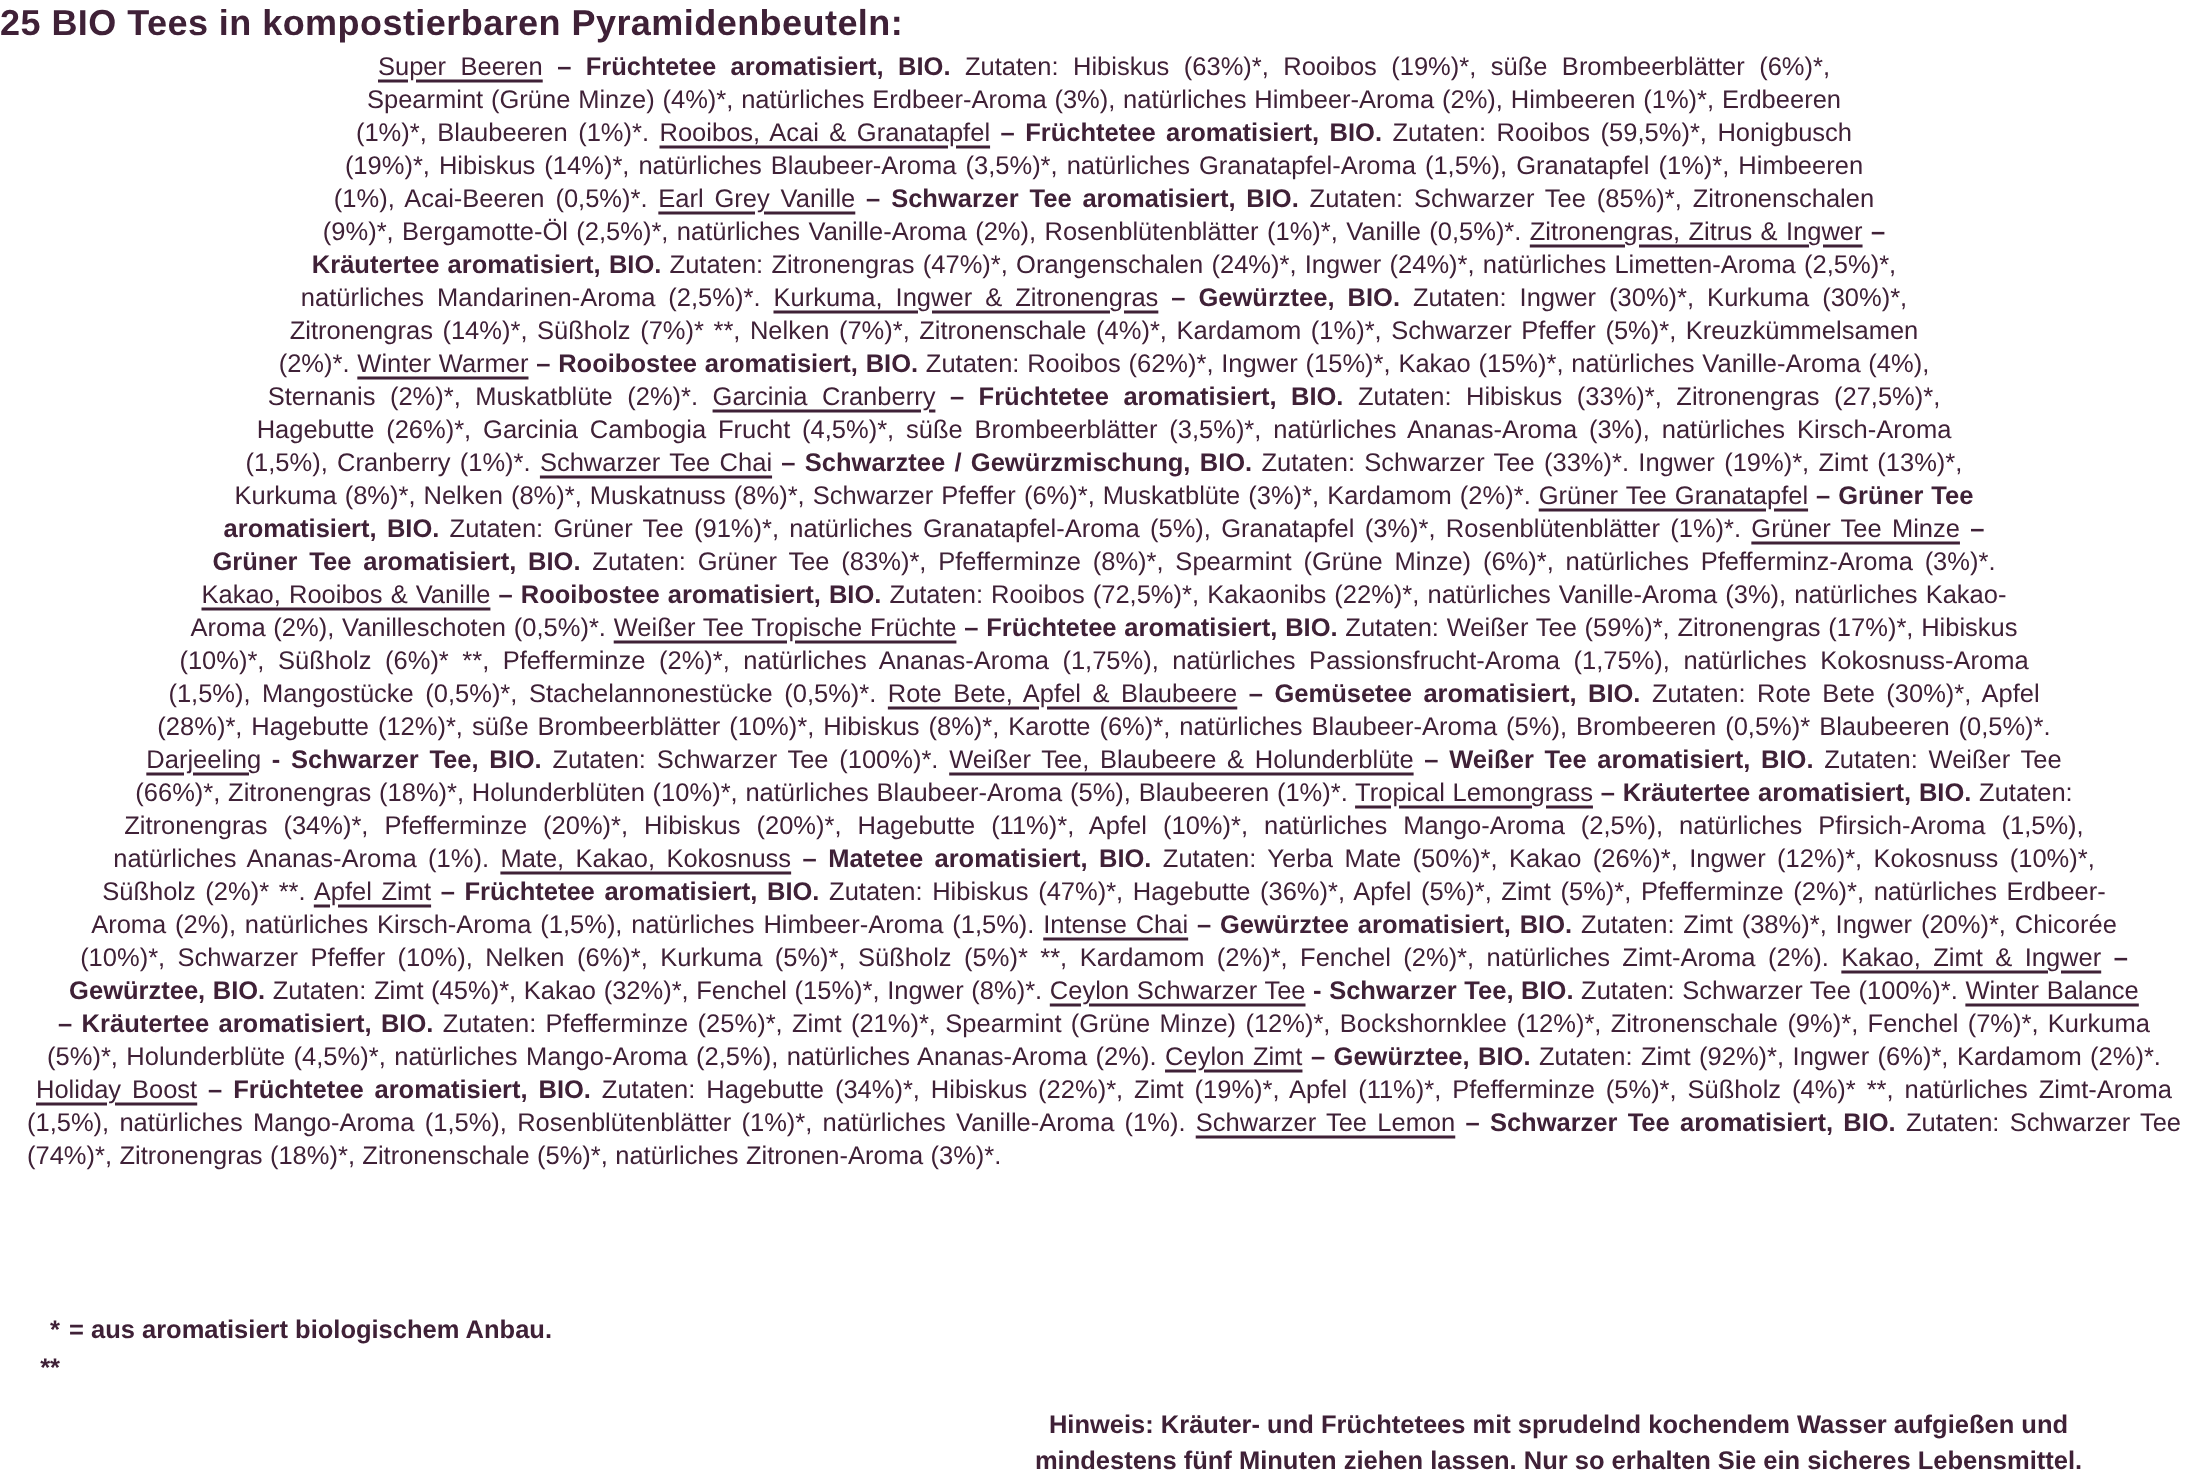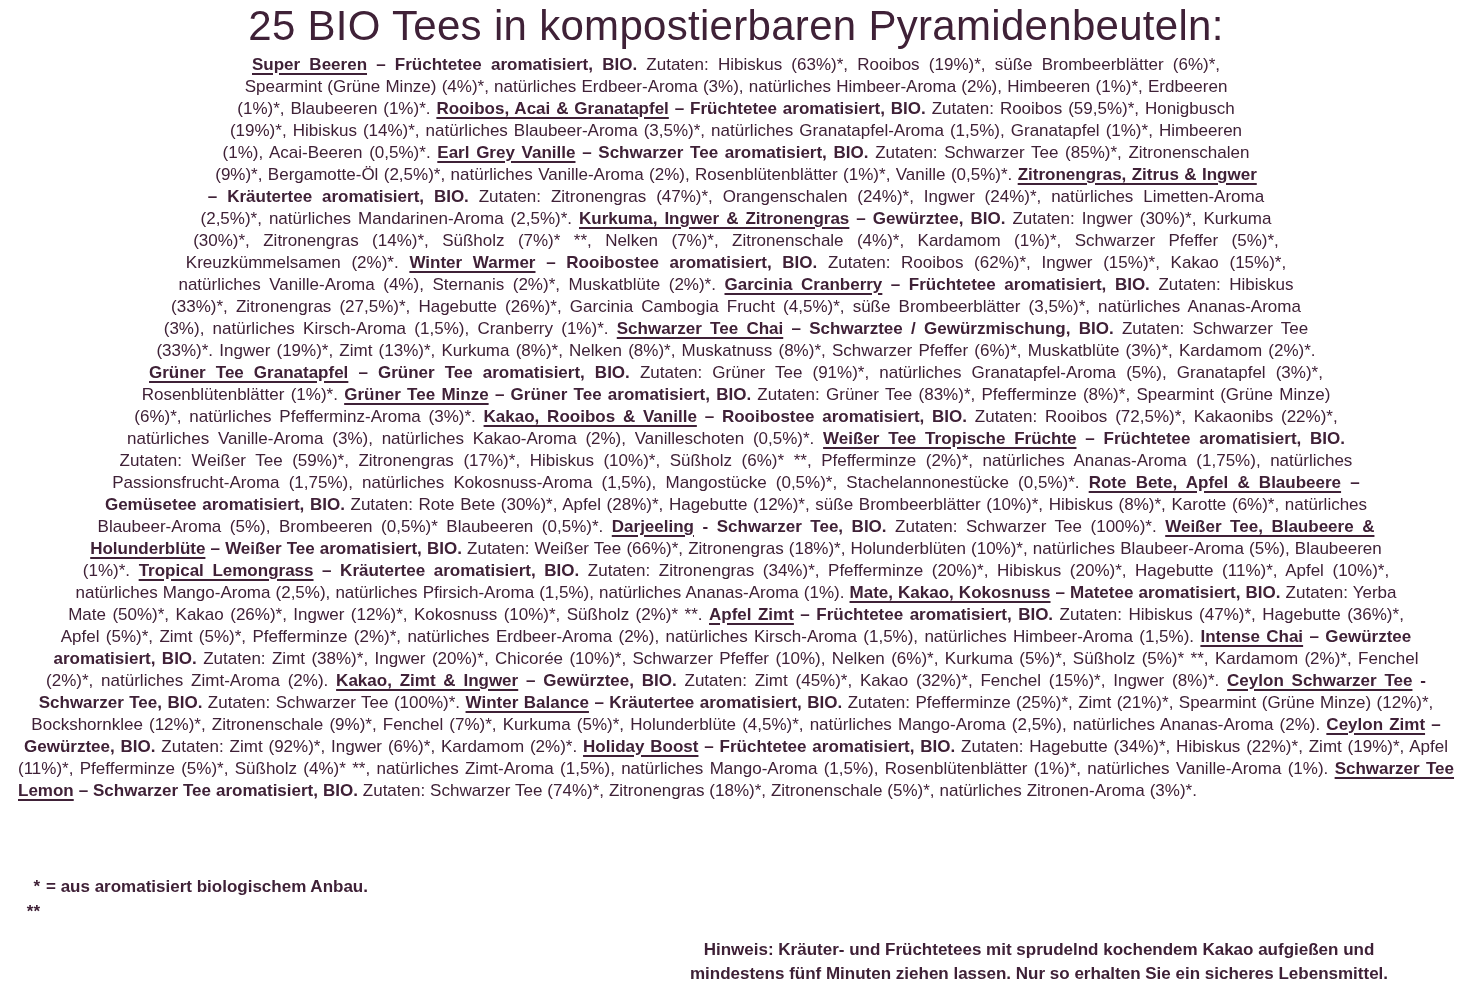--- a/index.html
+++ b/index.html
@@ -4,34 +4,34 @@
 <style>
   html,body{margin:0;padding:0;}
   body{
     width:1472px;height:984px;overflow:hidden;background:#ffffff;
     font-family:"Liberation Sans", sans-serif;
     color:#3f2137;
     position:relative;
   }
   .page{position:absolute;inset:0;}
   .title{
-    text-align:center;font-weight:normal;font-size:42px;letter-spacing:.3px;
+    font-weight:bold;font-size:24px;letter-spacing:.3px;
     margin:2px 0 4px 0;
   }
   .pyramid{
     padding:0 18px;
     text-align:justify;
     font-size:17px;line-height:22px;
     word-spacing:.2px;
     hyphens:none;
   }
   .taper{width:234px;height:700px;}
   .taper-left{float:left;shape-outside:polygon(0 0,100% 0,0 100%);}
   .taper-right{float:right;shape-outside:polygon(0 0,100% 0,100% 100%);}
-  .tname{font-weight:bold;text-decoration:underline;text-underline-offset:3px;text-decoration-thickness:1.6px;}
+  .tname{font-weight:normal;text-decoration:underline;text-underline-offset:3px;text-decoration-thickness:1.6px;}
   .ttype{font-weight:bold;margin-top:13px;}
   .footnotes{
     position:absolute;left:8px;top:876px;
     display:grid;grid-template-columns:32px 1fr;column-gap:6px;row-gap:3px;
     font-weight:bold;font-size:17px;line-height:22px;
   }
   .fmark{text-align:right;}
   .hinweis{
     position:absolute;right:8px;top:938px;width:850px;
     font-weight:bold;font-size:17px;line-height:24px;text-align:center;
@@ -50,17 +50,17 @@
     <span><span class="tname">Super Beeren</span><span class="ttype"> – Früchtetee aromatisiert, BIO.</span><span class="ting"> Zutaten: Hibiskus (63%)*, Rooibos (19%)*, süße Brombeerblätter (6%)*, Spearmint (Grüne Minze) (4%)*, natürliches Erdbeer-Aroma (3%), natürliches Himbeer-Aroma (2%), Himbeeren (1%)*, Erdbeeren (1%)*, Blaubeeren (1%)*. </span><span class="tname">Rooibos, Acai &amp; Granatapfel</span><span class="ttype"> – Früchtetee aromatisiert, BIO.</span><span class="ting"> Zutaten: Rooibos (59,5%)*, Honigbusch (19%)*, Hibiskus (14%)*, natürliches Blaubeer-Aroma (3,5%)*, natürliches Granatapfel-Aroma (1,5%), Granatapfel (1%)*, Himbeeren (1%), Acai-Beeren (0,5%)*. </span><span class="tname">Earl Grey Vanille</span><span class="ttype"> – Schwarzer Tee aromatisiert, BIO.</span><span class="ting"> Zutaten: Schwarzer Tee (85%)*, Zitronenschalen (9%)*, Bergamotte-Öl (2,5%)*, natürliches Vanille-Aroma (2%), Rosenblütenblätter (1%)*, Vanille (0,5%)*. </span><span class="tname">Zitronengras, Zitrus &amp; Ingwer</span><span class="ttype"> – Kräutertee aromatisiert, BIO.</span><span class="ting"> Zutaten: Zitronengras (47%)*, Orangenschalen (24%)*, Ingwer (24%)*, natürliches Limetten-Aroma (2,5%)*, natürliches Mandarinen-Aroma (2,5%)*. </span><span class="tname">Kurkuma, Ingwer &amp; Zitronengras</span><span class="ttype"> – Gewürztee, BIO.</span><span class="ting"> Zutaten: Ingwer (30%)*, Kurkuma (30%)*, Zitronengras (14%)*, Süßholz (7%)* **, Nelken (7%)*, Zitronenschale (4%)*, Kardamom (1%)*, Schwarzer Pfeffer (5%)*, Kreuzkümmelsamen (2%)*. </span><span class="tname">Winter Warmer</span><span class="ttype"> – Rooibostee aromatisiert, BIO.</span><span class="ting"> Zutaten: Rooibos (62%)*, Ingwer (15%)*, Kakao (15%)*, natürliches Vanille-Aroma (4%), Sternanis (2%)*, Muskatblüte (2%)*. </span><span class="tname">Garcinia Cranberry</span><span class="ttype"> – Früchtetee aromatisiert, BIO.</span><span class="ting"> Zutaten: Hibiskus (33%)*, Zitronengras (27,5%)*, Hagebutte (26%)*, Garcinia Cambogia Frucht (4,5%)*, süße Brombeerblätter (3,5%)*, natürliches Ananas-Aroma (3%), natürliches Kirsch-Aroma (1,5%), Cranberry (1%)*. </span><span class="tname">Schwarzer Tee Chai</span><span class="ttype"> – Schwarztee / Gewürzmischung, BIO.</span><span class="ting"> Zutaten: Schwarzer Tee (33%)*. Ingwer (19%)*, Zimt (13%)*, Kurkuma (8%)*, Nelken (8%)*, Muskatnuss (8%)*, Schwarzer Pfeffer (6%)*, Muskatblüte (3%)*, Kardamom (2%)*. </span><span class="tname">Grüner Tee Granatapfel</span><span class="ttype"> – Grüner Tee aromatisiert, BIO.</span><span class="ting"> Zutaten: Grüner Tee (91%)*, natürliches Granatapfel-Aroma (5%), Granatapfel (3%)*, Rosenblütenblätter (1%)*. </span><span class="tname">Grüner Tee Minze</span><span class="ttype"> – Grüner Tee aromatisiert, BIO.</span><span class="ting"> Zutaten: Grüner Tee (83%)*, Pfefferminze (8%)*, Spearmint (Grüne Minze) (6%)*, natürliches Pfefferminz-Aroma (3%)*. </span><span class="tname">Kakao, Rooibos &amp; Vanille</span><span class="ttype"> – Rooibostee aromatisiert, BIO.</span><span class="ting"> Zutaten: Rooibos (72,5%)*, Kakaonibs (22%)*, natürliches Vanille-Aroma (3%), natürliches Kakao-Aroma (2%), Vanilleschoten (0,5%)*. </span><span class="tname">Weißer Tee Tropische Früchte</span><span class="ttype"> – Früchtetee aromatisiert, BIO.</span><span class="ting"> Zutaten: Weißer Tee (59%)*, Zitronengras (17%)*, Hibiskus (10%)*, Süßholz (6%)* **, Pfefferminze (2%)*, natürliches Ananas-Aroma (1,75%), natürliches Passionsfrucht-Aroma (1,75%), natürliches Kokosnuss-Aroma (1,5%), Mangostücke (0,5%)*, Stachelannonestücke (0,5%)*. </span><span class="tname">Rote Bete, Apfel &amp; Blaubeere</span><span class="ttype"> – Gemüsetee aromatisiert, BIO.</span><span class="ting"> Zutaten: Rote Bete (30%)*, Apfel (28%)*, Hagebutte (12%)*, süße Brombeerblätter (10%)*, Hibiskus (8%)*, Karotte (6%)*, natürliches Blaubeer-Aroma (5%), Brombeeren (0,5%)* Blaubeeren (0,5%)*. </span><span class="tname">Darjeeling</span><span class="ttype"> - Schwarzer Tee, BIO.</span><span class="ting"> Zutaten: Schwarzer Tee (100%)*. </span><span class="tname">Weißer Tee, Blaubeere &amp; Holunderblüte</span><span class="ttype"> – Weißer Tee aromatisiert, BIO.</span><span class="ting"> Zutaten: Weißer Tee (66%)*, Zitronengras (18%)*, Holunderblüten (10%)*, natürliches Blaubeer-Aroma (5%), Blaubeeren (1%)*. </span><span class="tname">Tropical Lemongrass</span><span class="ttype"> – Kräutertee aromatisiert, BIO.</span><span class="ting"> Zutaten: Zitronengras (34%)*, Pfefferminze (20%)*, Hibiskus (20%)*, Hagebutte (11%)*, Apfel (10%)*, natürliches Mango-Aroma (2,5%), natürliches Pfirsich-Aroma (1,5%), natürliches Ananas-Aroma (1%). </span><span class="tname">Mate, Kakao, Kokosnuss</span><span class="ttype"> – Matetee aromatisiert, BIO.</span><span class="ting"> Zutaten: Yerba Mate (50%)*, Kakao (26%)*, Ingwer (12%)*, Kokosnuss (10%)*, Süßholz (2%)* **. </span><span class="tname">Apfel Zimt</span><span class="ttype"> – Früchtetee aromatisiert, BIO.</span><span class="ting"> Zutaten: Hibiskus (47%)*, Hagebutte (36%)*, Apfel (5%)*, Zimt (5%)*, Pfefferminze (2%)*, natürliches Erdbeer-Aroma (2%), natürliches Kirsch-Aroma (1,5%), natürliches Himbeer-Aroma (1,5%). </span><span class="tname">Intense Chai</span><span class="ttype"> – Gewürztee aromatisiert, BIO.</span><span class="ting"> Zutaten: Zimt (38%)*, Ingwer (20%)*, Chicorée (10%)*, Schwarzer Pfeffer (10%), Nelken (6%)*, Kurkuma (5%)*, Süßholz (5%)* **, Kardamom (2%)*, Fenchel (2%)*, natürliches Zimt-Aroma (2%). </span><span class="tname">Kakao, Zimt &amp; Ingwer</span><span class="ttype"> – Gewürztee, BIO.</span><span class="ting"> Zutaten: Zimt (45%)*, Kakao (32%)*, Fenchel (15%)*, Ingwer (8%)*. </span><span class="tname">Ceylon Schwarzer Tee</span><span class="ttype"> - Schwarzer Tee, BIO.</span><span class="ting"> Zutaten: Schwarzer Tee (100%)*. </span><span class="tname">Winter Balance</span><span class="ttype"> – Kräutertee aromatisiert, BIO.</span><span class="ting"> Zutaten: Pfefferminze (25%)*, Zimt (21%)*, Spearmint (Grüne Minze) (12%)*, Bockshornklee (12%)*, Zitronenschale (9%)*, Fenchel (7%)*, Kurkuma (5%)*, Holunderblüte (4,5%)*, natürliches Mango-Aroma (2,5%), natürliches Ananas-Aroma (2%). </span><span class="tname">Ceylon Zimt</span><span class="ttype"> – Gewürztee, BIO.</span><span class="ting"> Zutaten: Zimt (92%)*, Ingwer (6%)*, Kardamom (2%)*. </span><span class="tname">Holiday Boost</span><span class="ttype"> – Früchtetee aromatisiert, BIO.</span><span class="ting"> Zutaten: Hagebutte (34%)*, Hibiskus (22%)*, Zimt (19%)*, Apfel (11%)*, Pfefferminze (5%)*, Süßholz (4%)* **, natürliches Zimt-Aroma (1,5%), natürliches Mango-Aroma (1,5%), Rosenblütenblätter (1%)*, natürliches Vanille-Aroma (1%). </span><span class="tname">Schwarzer Tee Lemon</span><span class="ttype"> – Schwarzer Tee aromatisiert, BIO.</span><span class="ting"> Zutaten: Schwarzer Tee (74%)*, Zitronengras (18%)*, Zitronenschale (5%)*, natürliches Zitronen-Aroma (3%)*. </span></span>
   </div>
 
   <div class="footnotes">
     <span class="fmark">*</span>
     <span>= aus aromatisiert biologischem Anbau.</span>
     <span class="fmark">**</span>
   </div>
 
   <div class="hinweis">
-    <div>Hinweis: Kräuter- und Früchtetees mit sprudelnd kochendem Kakao aufgießen und</div>
+    <div>Hinweis: Kräuter- und Früchtetees mit sprudelnd kochendem Wasser aufgießen und</div>
     <div>mindestens fünf Minuten ziehen lassen. Nur so erhalten Sie ein sicheres Lebensmittel.</div>
   </div>
 
 </div>
 
 </body></html>

